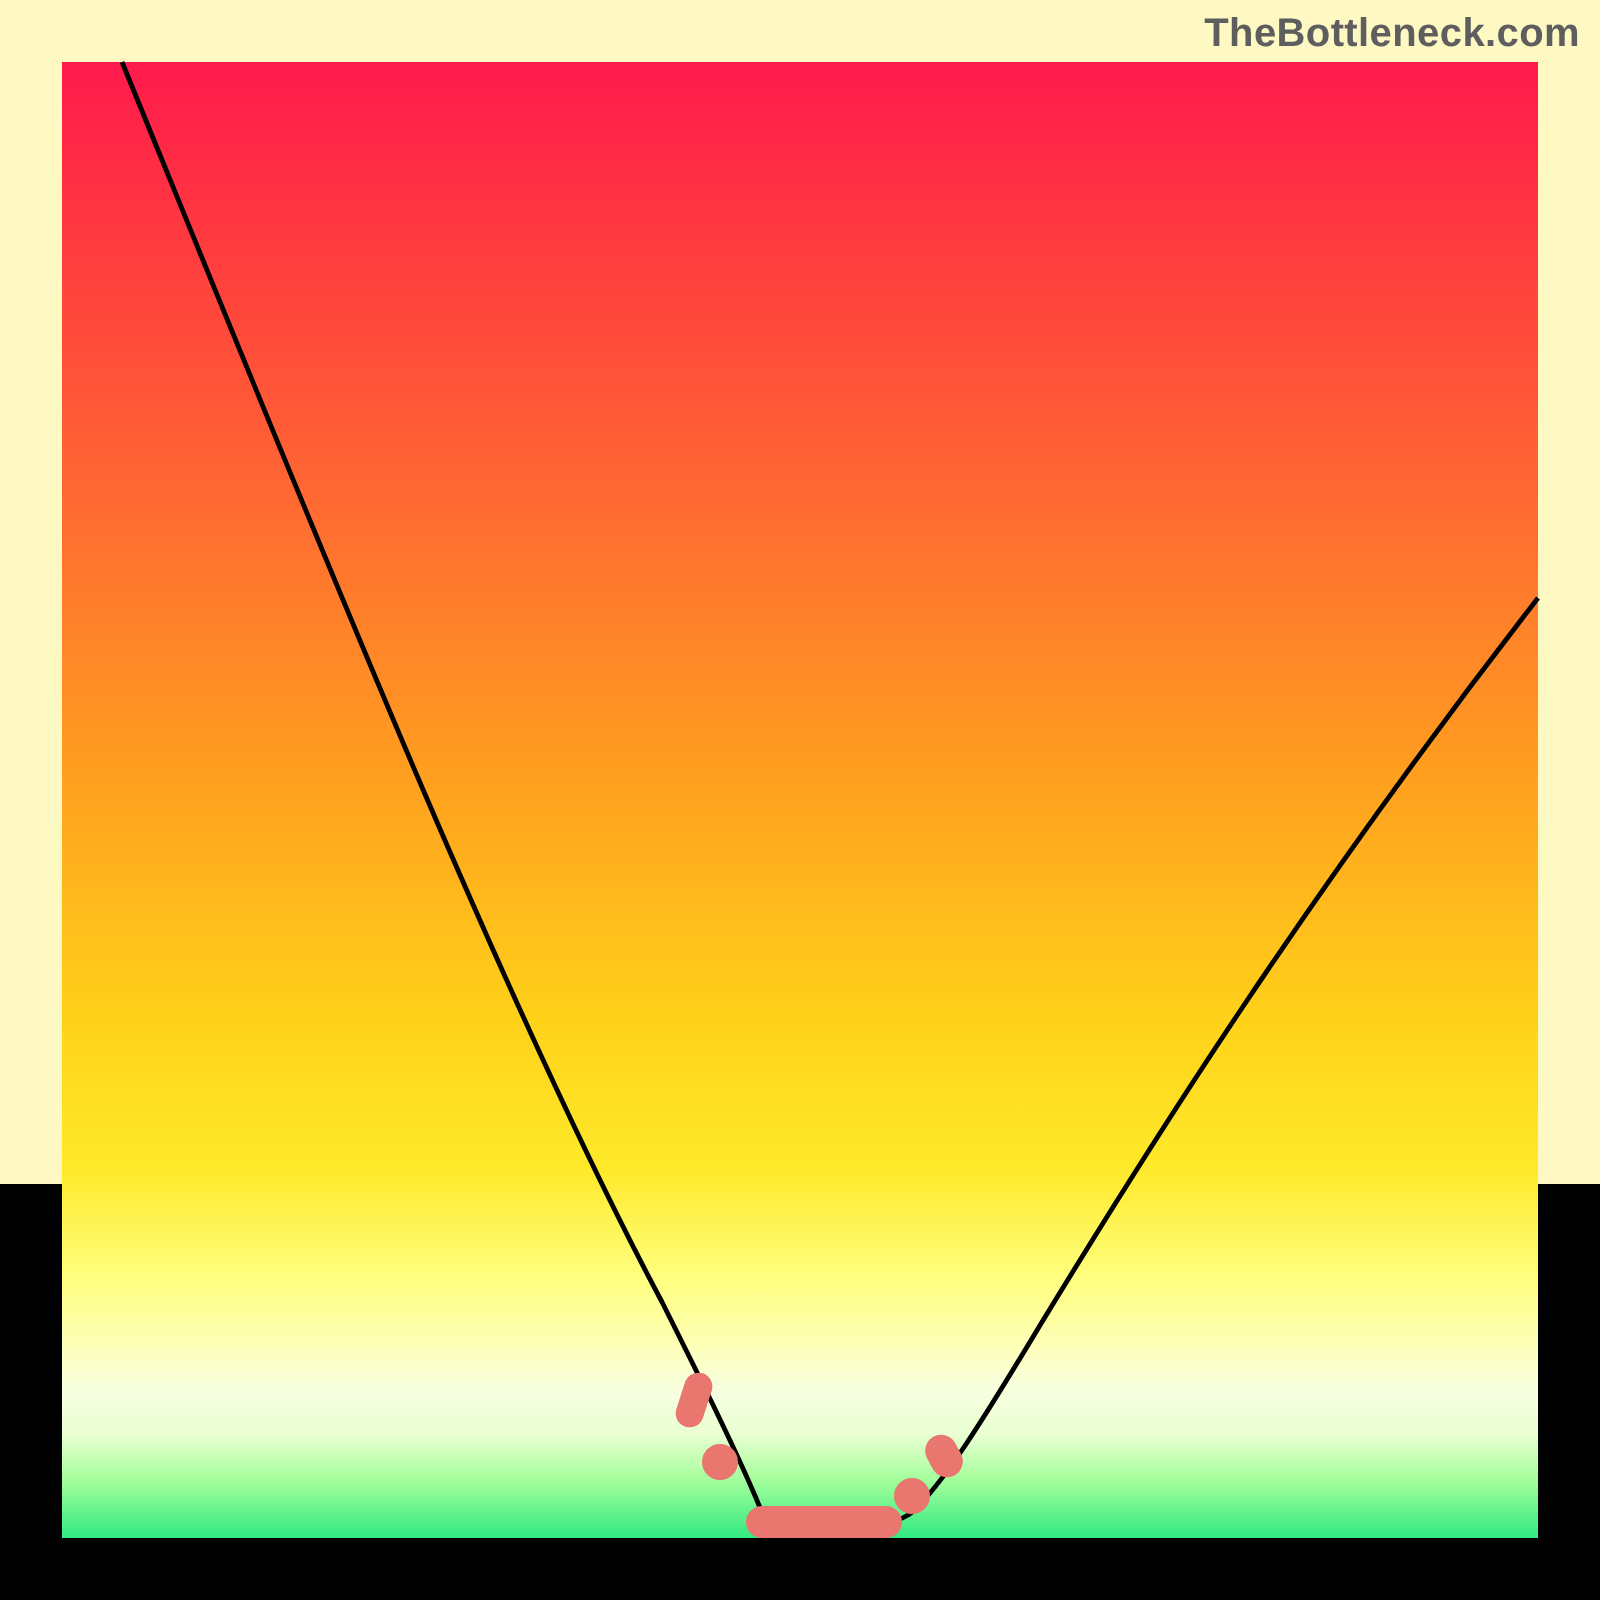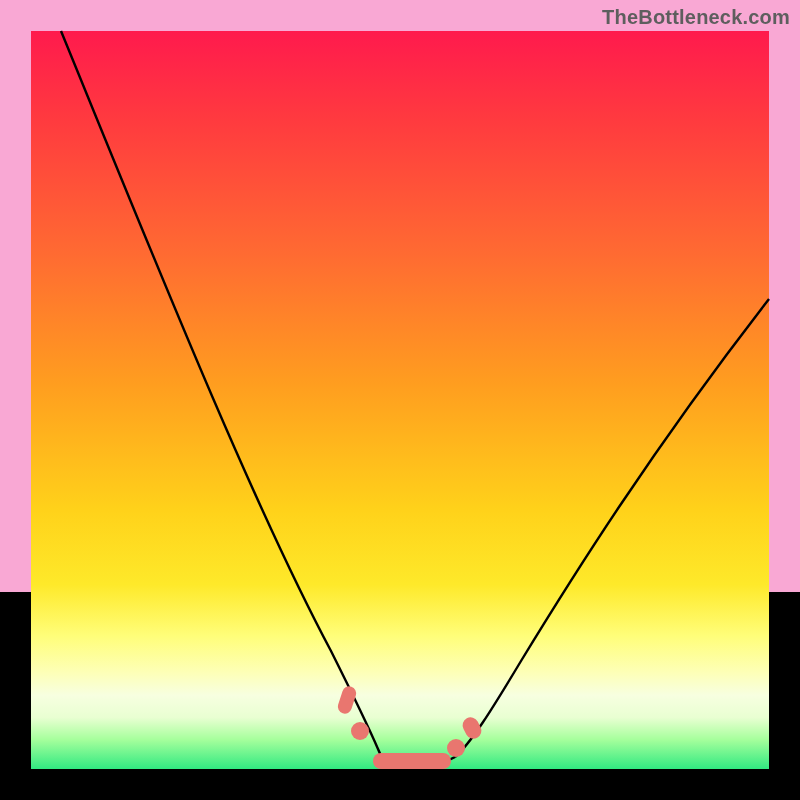--- a/index.html
+++ b/index.html
@@ -9,21 +9,21 @@
     height: 800px;
     background: #000;
     overflow: hidden;
   }
   .frame {
     position: absolute;
     top: 0;
     left: 0;
     width: 800px;
     height: 592px;
-    background: #f9a8d4;
+    background: #fef9c3;
   }
   .plot-area {
     position: absolute;
     top: 31px;
     left: 31px;
     width: 738px;
     height: 738px;
     
     background: linear-gradient(
       to bottom,

